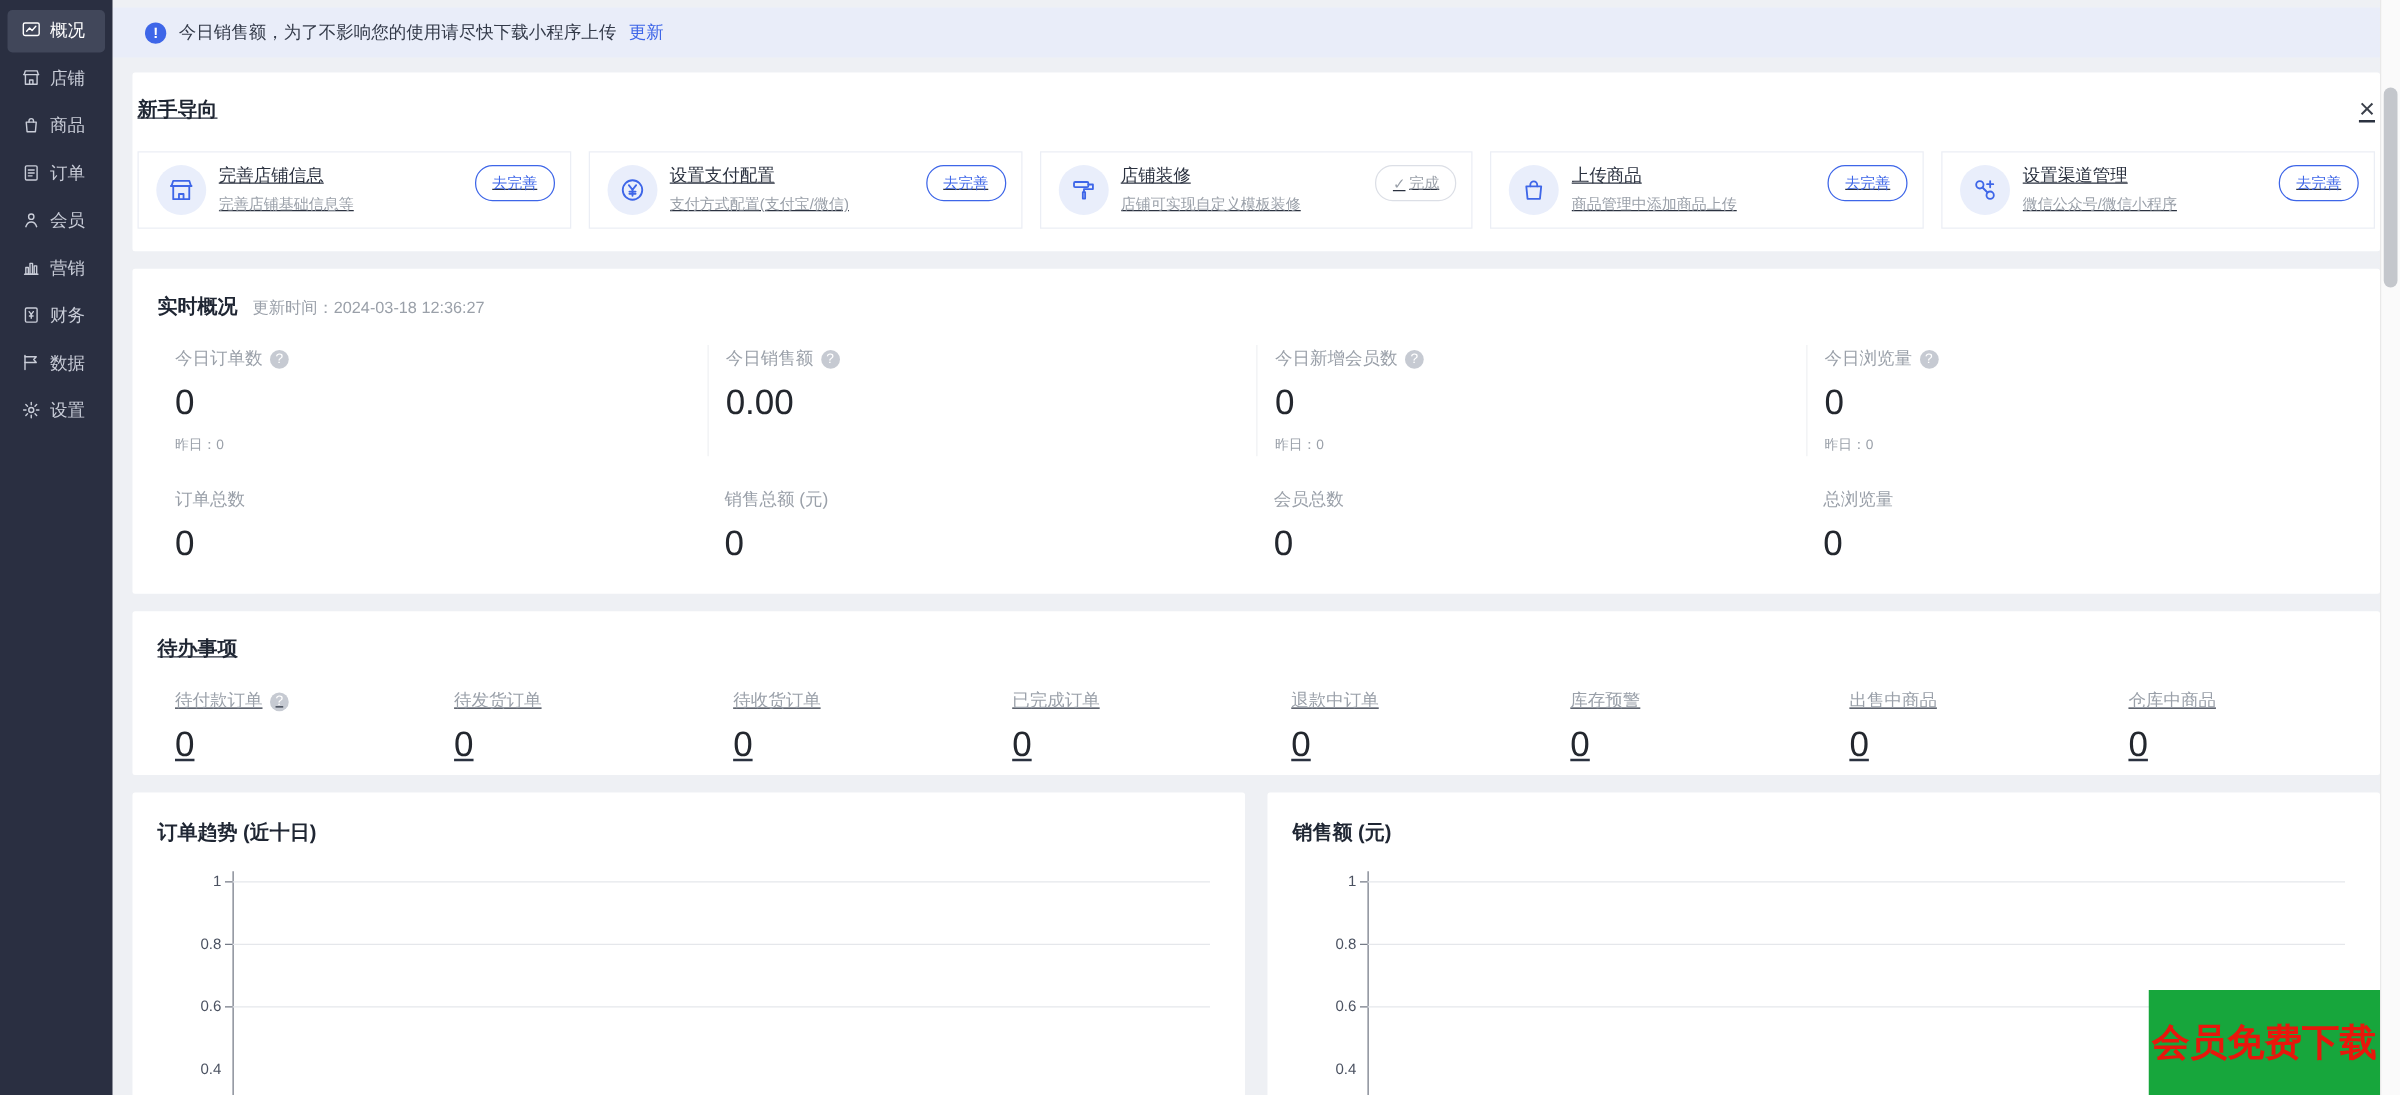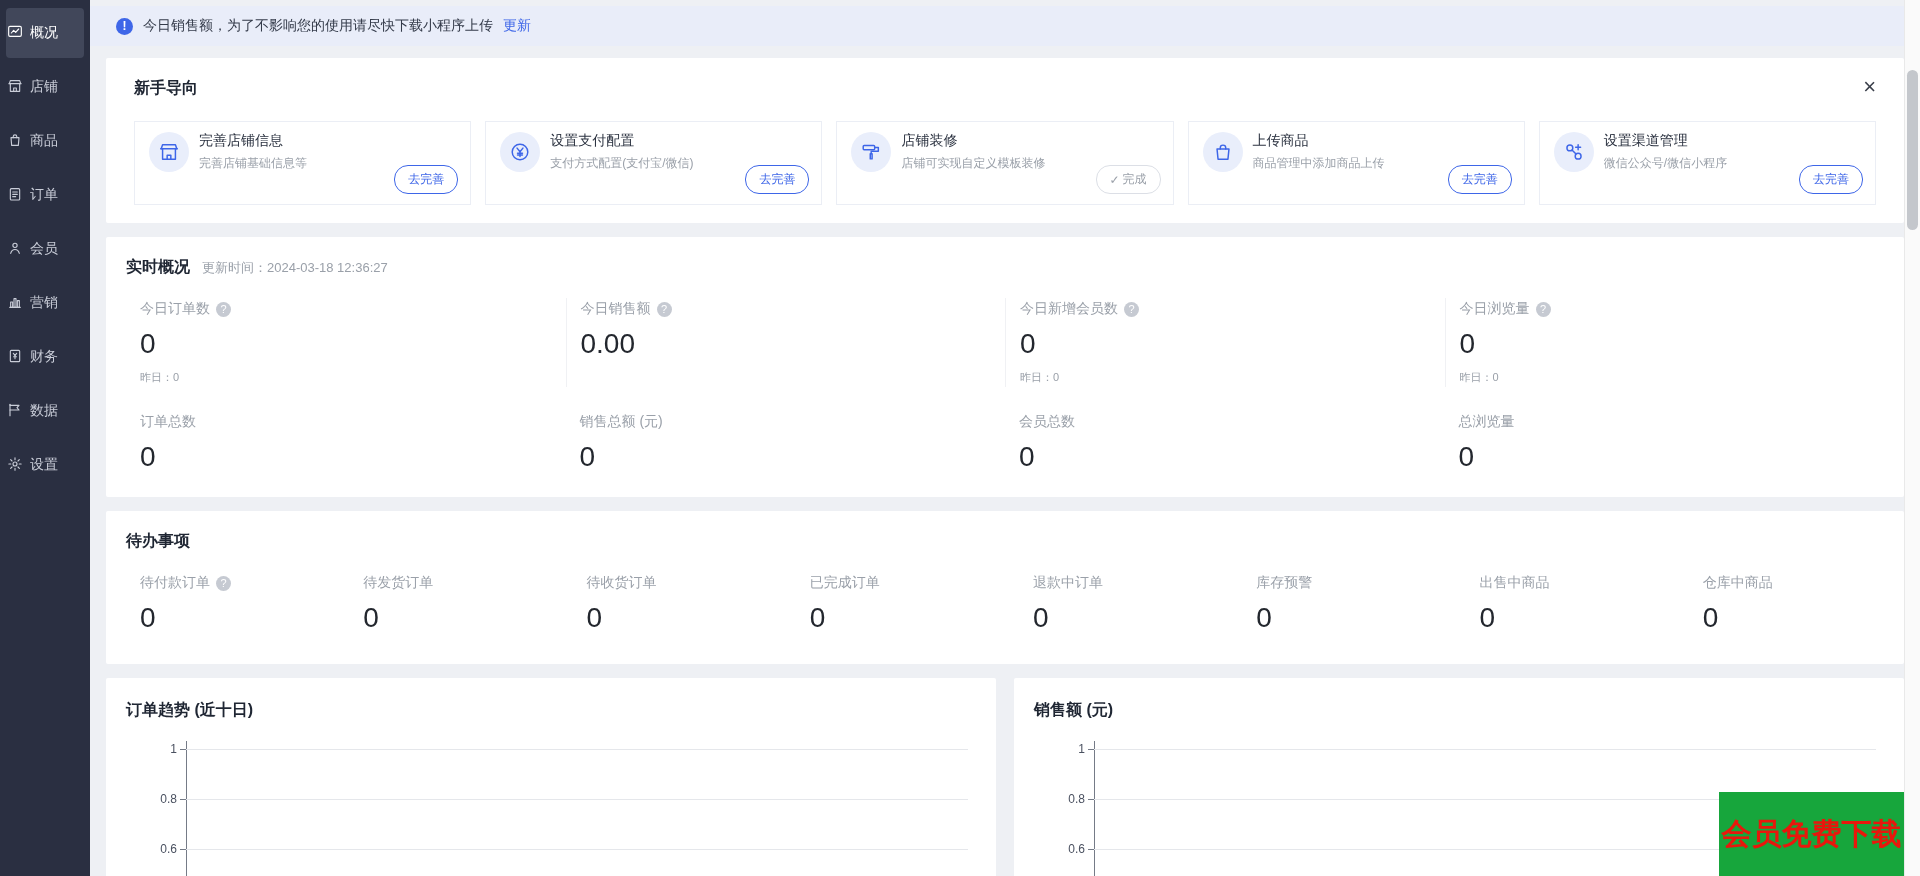--- a/index.html
+++ b/index.html
@@ -5,74 +5,74 @@
   * { margin:0; padding:0; box-sizing:border-box; }
   html,body { width:1920px; height:876px; overflow:hidden; }
   body {
     font-family:"Liberation Sans","DejaVu Sans",sans-serif;
     background:#eef0f4; color:#2b3240; position:relative;
   }
   
   .sidebar { position:absolute; left:0; top:0; width:90px; height:100%;
     background:#2a2f41; padding-top:4px; z-index:5; }
   .nav-item { display:flex; align-items:center; gap:7px; color:#c9cdd8;
-    font-size:14px; height:50px; margin:4px 6px; padding-left:1px;
+    font-size:14px; height:34px; margin:4px 6px; padding-left:11px;
     border-radius:4px; cursor:pointer; }
   .nav-item.active { background:#41475a; color:#ffffff; }
   .nav-item svg { width:16px; height:16px; flex:none; }
   
   .scrollbar { position:absolute; right:0; top:0; width:16px; height:100%;
     background:#fafafa; border-left:1px solid #e9e9e9; z-index:6; }
   .scrollbar-thumb { position:absolute; left:2px; top:70px; width:11px;
     height:160px; background:#c4c7cc; border-radius:6px; }
   
   .main { position:absolute; left:90px; top:0; right:16px; bottom:0; }
   .notice { height:40px; margin-top:6px; background:#e9edf9; display:flex;
     align-items:center; gap:10px; padding-left:26px; font-size:14px; color:#333a49; }
   .info-icon { width:17px; height:17px; border-radius:50%; background:#3e66e8;
     color:#fff; font-size:12px; font-weight:700; display:flex;
     align-items:center; justify-content:center; flex:none; }
   .notice-link { color:#3e66e8; cursor:pointer; text-decoration:none; }
   .content { padding:12px 0 0 16px; display:flex; flex-direction:column; gap:14px; }
   .card { background:#fff; border-radius:2px; }
   .section-title { font-size:16px; font-weight:700; color:#1f2633; }
   
-  .guide { padding:20px 28px 18px; }
+  .guide { padding:20px 4px 18px;text-decoration:underline; }
   .guide-head { display:flex; justify-content:space-between; align-items:flex-start; }
   .close-icon { font-size:22px; line-height:18px; color:#3a3f4a; cursor:pointer; }
   .guide-row { display:flex; gap:14px; margin-top:22px; }
   .guide-card { flex:1; min-height:62px; border:1px solid #ebeef5; display:flex;
     align-items:flex-start; gap:10px; padding:10px 12px 10px 14px; background:#fff; }
   .guide-ic { width:40px; height:40px; border-radius:50%; background:#e9eefb;
     color:#3e66e8; display:flex; align-items:center; justify-content:center; flex:none; }
   .guide-ic svg { width:22px; height:22px; }
   .guide-texts { flex:1; min-width:0; }
   .guide-title { font-size:14px; font-weight:500; color:#2b3240; white-space:nowrap; }
   .guide-sub { font-size:12px; color:#9aa0a9; margin-top:5px; white-space:nowrap;
     overflow:hidden; }
   .pill { border:1px solid #3e66e8; color:#3e66e8; background:#fff; font-size:12px;
     border-radius:14px; padding:5px 13px; white-space:nowrap; cursor:pointer;
-    display:inline-flex; align-items:center; gap:3px;margin-top:33px; }
+    display:inline-flex; align-items:center; gap:3px; }
   .pill.done { border-color:#dcdfe6; color:#9aa0a9; cursor:default; }
   
   .stats { padding:20px 20px 22px; }
   .title-row { display:flex; align-items:baseline; gap:12px; }
   .update-text { font-size:13px; color:#9aa0a9; }
   .stats-grid { display:grid; grid-template-columns:repeat(4,1fr); margin-top:20px; }
   .stats-grid.totals { margin-top:24px; }
   .stat-cell { padding:2px 0 2px 14px; }
   .stat-cell.divided { border-left:1px solid #f0f1f4; }
   .stat-label { font-size:14px; color:#9aa0a9; display:flex; align-items:center; gap:6px; }
   .help-icon { width:15px; height:15px; border-radius:50%; background:#c6cad2;
     color:#fff; font-size:11px; display:inline-flex; align-items:center;
     justify-content:center; cursor:pointer; flex:none; }
   .stat-value { font-size:28px; font-weight:500; color:#23272e; margin-top:10px; }
   .stat-sub { font-size:11px; color:#9aa0a9; margin-top:10px; }
   
-  .todo { padding:20px 20px 28px; }
+  .todo { padding:20px 20px 6px;text-decoration:underline; }
   .todo-grid { display:grid; grid-template-columns:repeat(8,1fr); margin-top:20px;gap:28px; }
   
   .charts-row { display:flex; gap:18px; }
   .chart-card { flex:1; background:#fff; border-radius:2px; padding:22px 20px;
     height:310px; }
   .chart-area { position:relative; margin:28px 8px 0 60px; height:235px; }
   .axis-line { position:absolute; left:0; top:-8px; width:1px; height:260px;
     background:#757b87; }
   .tick { position:absolute; left:0; right:0; height:0; }
   .grid-line { position:absolute; left:0; right:0; top:0; height:1px; background:#e5e7eb; }

